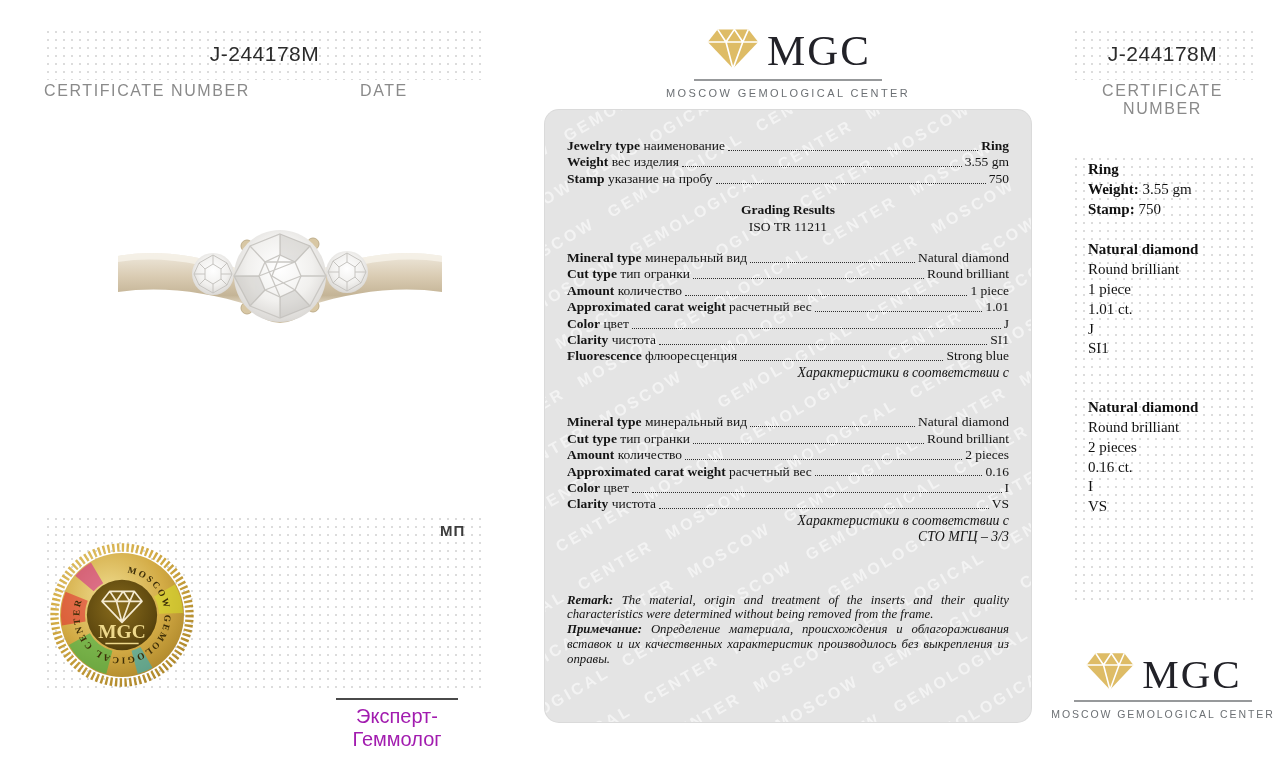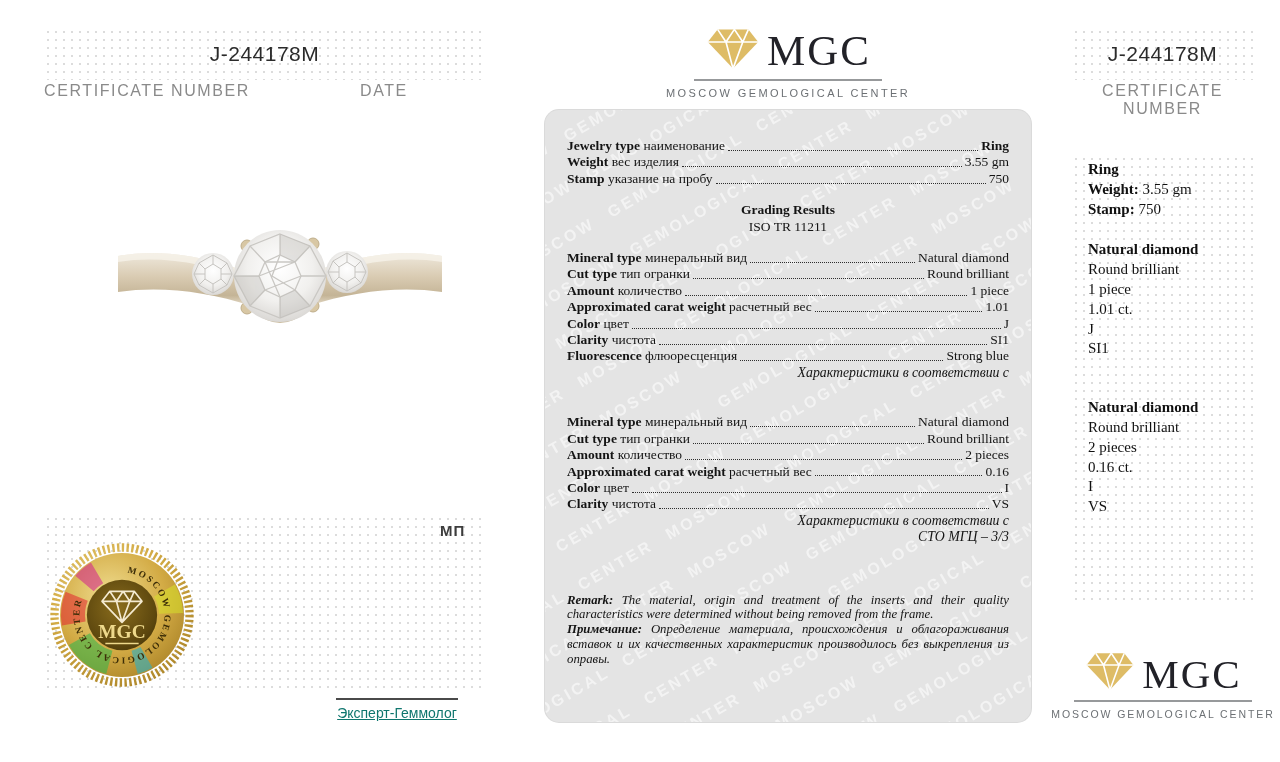--- a/index.html
+++ b/index.html
@@ -65,21 +65,21 @@
              font-family:"Liberation Serif", serif; font-size:15px; line-height:19.8px; color:#111; }
   .sgroup1 { margin-bottom:21px; } .sgroup2 { margin-bottom:39px; }
   .sline b { font-weight:bold; }
   .sline.bold { font-weight:bold; }
 
   
   .stamp-block { left:44px; top:515px; width:441px; height:178px; }
   .mp { left:440px; top:522px; font-size:15px; letter-spacing:1px; color:#3d3d3d;font-weight:bold; }
   .signature { left:322px; top:698px; width:150px; text-align:center; }
   .sig-line { width:122px; margin:0 auto; border-top:2px solid #4a4a4a; }
-  .sig-label { margin-top:5px; font-size:14px; color:#0f766e;text-decoration:underline; }
+  .sig-label { margin-top:5px; font-size:20px; color:#a21caf; }
 
   .ring-photo { left:100px; top:160px; width:360px; height:240px; }
   .seal { left:48px; top:541px; width:148px; height:148px; }
 </style>
 </head>
 <body>
 
 <div id="page">
 
   <div class="abs dotted hdr-values">

